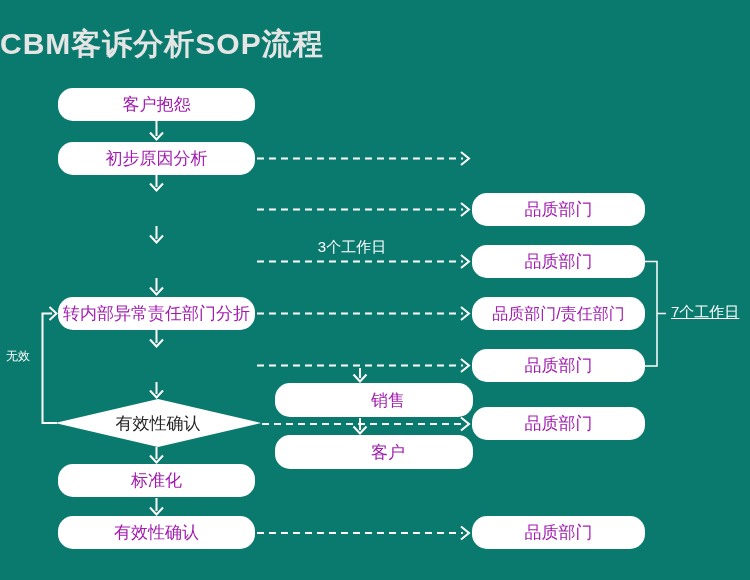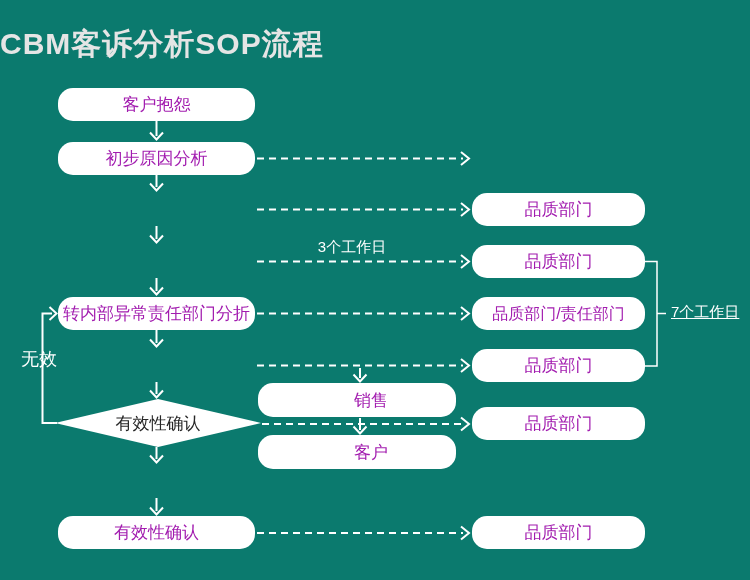--- a/index.html
+++ b/index.html
@@ -15,36 +15,36 @@
     letter-spacing:1px;margin:0;
   }
   svg.connectors{position:absolute;left:0;top:0;width:750px;height:580px;}
   .node{
     position:absolute;background:#ffffff;color:#a21caf;
     display:flex;align-items:center;justify-content:center;
     font-size:17px;line-height:1;white-space:nowrap;border-radius:15px;
   }
   .left-col{left:58px;width:197px;height:33px;}
   .right-col{left:472px;width:173px;height:33px;}
-  .mid-col{left:258px;width:170px;height:34px;padding-left:28px;}
+  .mid-col{left:275px;width:170px;height:34px;padding-left:28px;}
   .small-text{font-size:16px;}
   .diamond{
     position:absolute;left:55px;top:399px;width:206px;height:48px;
     background:#ffffff;color:#262626;
     clip-path:polygon(50% 0,100% 50%,50% 100%,0 50%);
     display:flex;align-items:center;justify-content:center;
     font-size:17px;line-height:1;white-space:nowrap;
   }
   .flow-label{
     position:absolute;color:#ffffff;font-size:15px;line-height:1;
     white-space:nowrap;
   }
   .lbl-3days{left:290px;top:239px;width:124px;text-align:center;}
   .lbl-7days{left:671px;top:304px;text-decoration:underline;}
-  .lbl-invalid{left:21px;top:350px;font-size:18px;}
+  .lbl-invalid{left:6px;top:350px;font-size:12px;}
 </style>
 </head>
 <body>
 
 <div class="canvas">
 
   <h1 class="title">CBM客诉分析SOP流程</h1>
 
   <svg class="connectors" viewBox="0 0 750 580" fill="none" stroke="#ffffff" stroke-width="2">
 
@@ -135,20 +135,23 @@
     </div>
   <div class="node left-col" style="top:142px">
       <span>初步原因分析</span>
     </div>
   <div class="node left-col" style="top:297px">
       <span>转内部异常责任部门分折</span>
     </div>
   <div class="diamond">
       <span>有效性确认</span>
     </div>
+  <div class="node left-col" style="top:464px">
+      <span>标准化</span>
+    </div>
   <div class="node left-col" style="top:516px">
       <span>有效性确认</span>
     </div>
 
   <div class="node mid-col" style="top:383px">
       <span>销售</span>
     </div>
   <div class="node mid-col" style="top:435px">
       <span>客户</span>
     </div>

